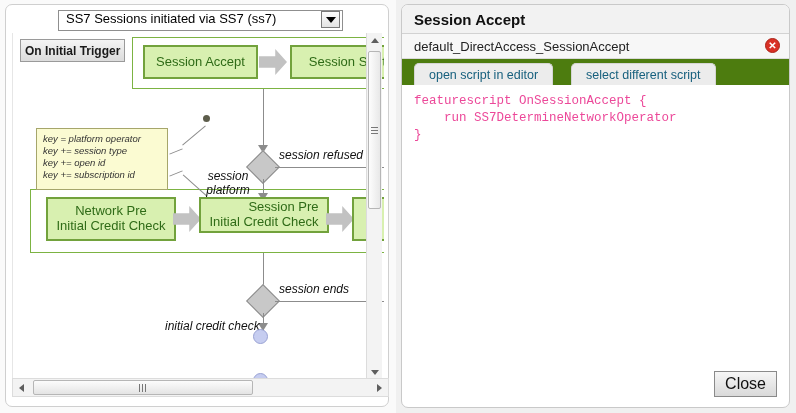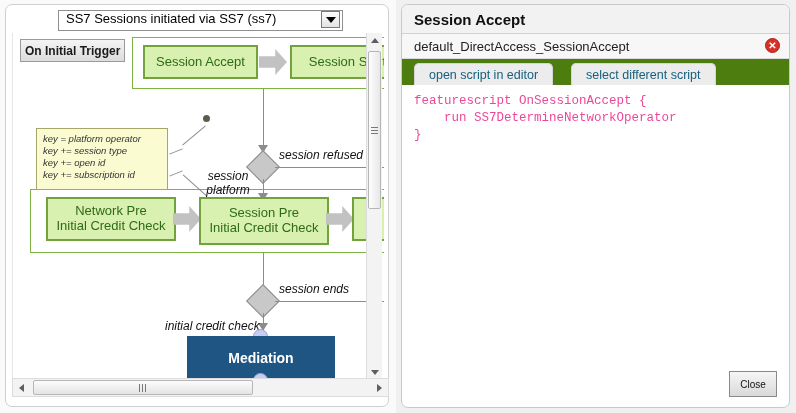--- a/index.html
+++ b/index.html
@@ -109,21 +109,21 @@
     color:#2f6b17;
     font-size:13px;
     display:flex;align-items:center;justify-content:center;
     text-align:center;
     line-height:1.15;
     padding:2px;
   }
   .t-accept{left:130px;top:12px;width:115px;height:34px;}
   .t-start {left:277px;top:12px;width:115px;height:34px;}
   .t-netpre{left:33px;top:164px;width:130px;height:44px;}
-  .t-sespre{left:186px;top:164px;width:130px;height:48px;}
+  .t-sespre{left:186px;top:164px;width:130px;height:36px;text-align:right;}
   .t-subpre{left:339px;top:164px;width:130px;height:44px;}
 
   
   .chev{
     position:absolute;
     width:28px;height:26px;
     background:#c2c2c2;
     clip-path:polygon(0 28%,58% 28%,58% 0,100% 50%,58% 100%,58% 72%,0 72%);
   }
   .chev-1{left:246px;top:16px;}
@@ -330,21 +330,21 @@
     white-space:pre;
     line-height:1.35;
   }
   .rp-close-btn{
     position:absolute;right:12px;bottom:10px;
     min-width:48px;height:23px;
     padding:12px 10px;
     box-sizing:border-box;
     background:linear-gradient(#f6f6f6,#d9d9d9);
     border:1px solid #8a8a8a;
-    font-size:10px;
+    font-size:16px;
     color:#111;
     display:flex;align-items:center;justify-content:center;
     cursor:pointer;
   }
 </style>
 </head>
 <body>
 
 <div class="app">
 
@@ -421,21 +421,20 @@
           <div class="ln lnv" style="left:250px;top:220px;height:36px;"></div>
           <div class="diamond d-2"></div>
           <div class="ln lnh" style="left:262px;top:268px;width:238px;"></div>
           <div class="edge-label" style="left:266px;top:249px;">session ends</div>
 
           <div class="ln lnv" style="left:250px;top:280px;height:20px;"></div>
           <div class="arrow-dn" style="left:245px;top:290px;"></div>
           <div class="edge-label" style="left:152px;top:286px;">initial credit check</div>
 
           <div class="port port-top"></div>
-          <div class="mediation">Mediation</div>
           <div class="port port-bot"></div>
 
         </div>
       </div>
 
       <div class="vscroll">
         <div class="sb-up">
           <span class="tri-up"></span>
         </div>
         <div class="vthumb">

